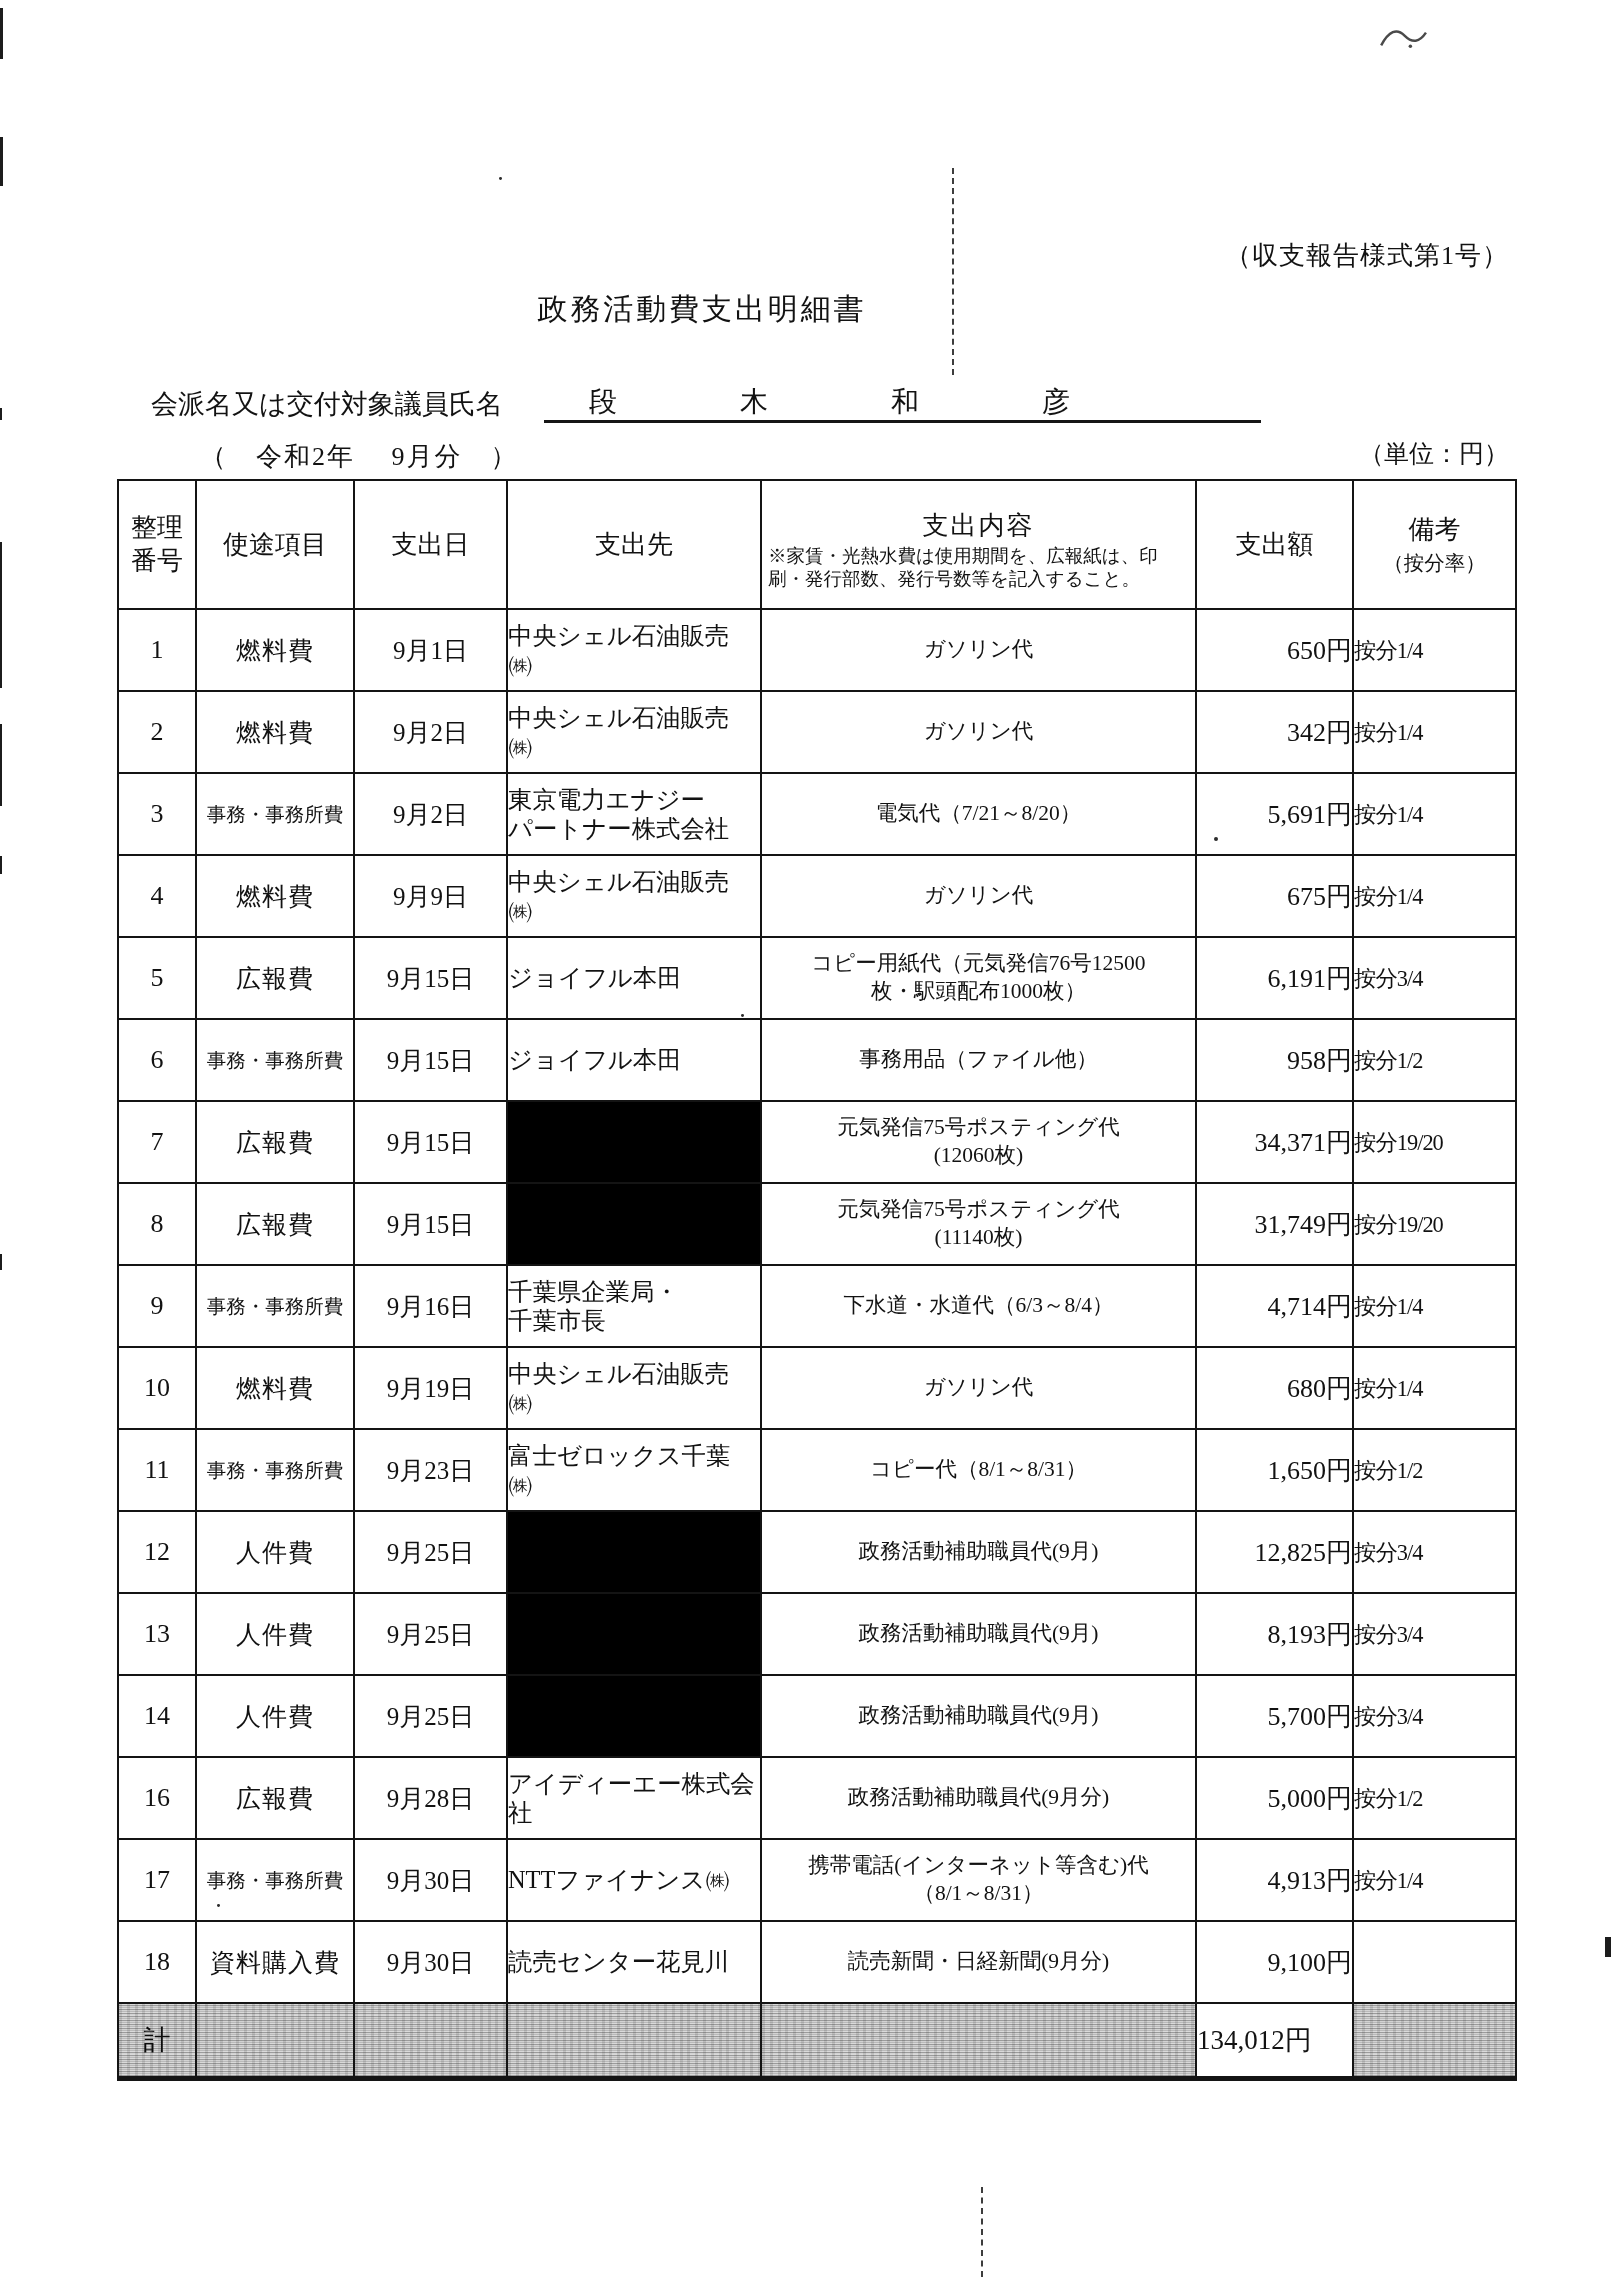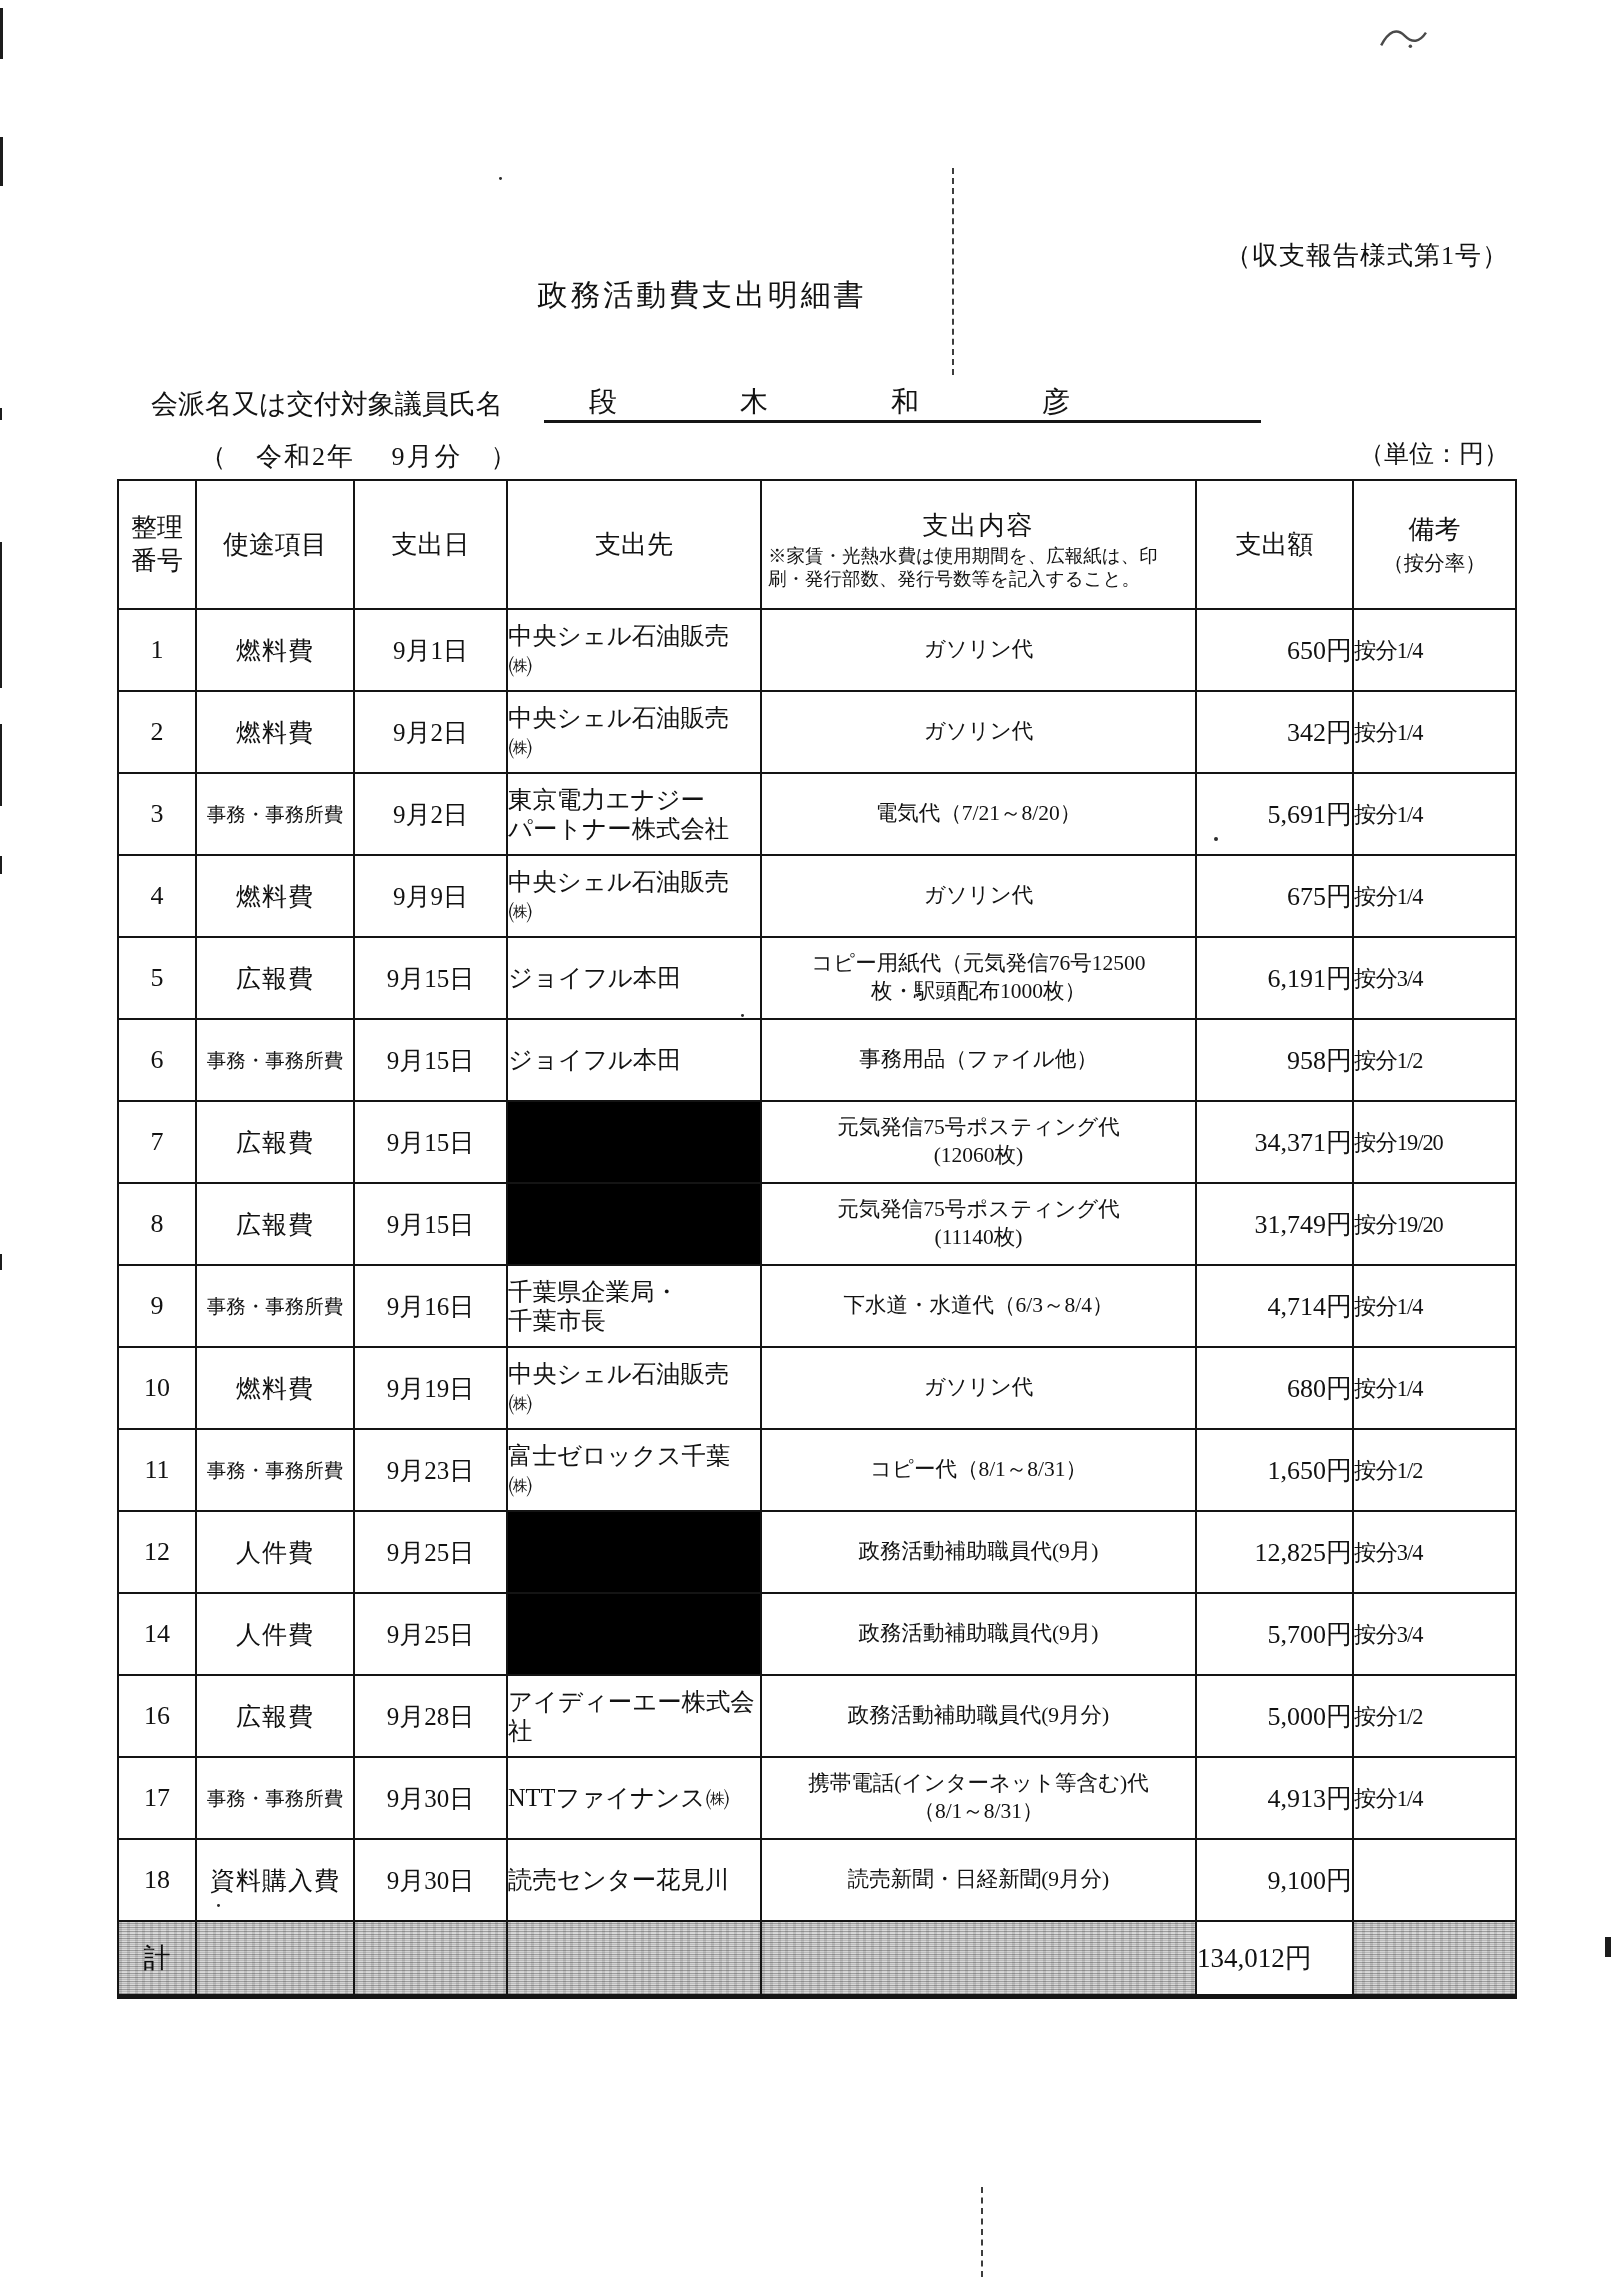--- a/index.html
+++ b/index.html
@@ -4,21 +4,21 @@
 <style>
   html,body{margin:0;padding:0;background:#9a9a9a;}
   .page{
     position:relative;width:1611px;height:2287px;background:#ffffff;
     font-family:"Liberation Serif","DejaVu Serif",serif;color:#121212;
     overflow:hidden;
     padding-left:35px;
   }
   .abs{position:absolute;}
   .form-label{top:238px;right:137px;font-size:26px;letter-spacing:1px;}
-  .doc-title{top:275px;left:702px;transform:translateX(-50%);font-size:30px;letter-spacing:2.9px;white-space:nowrap;}
+  .doc-title{top:289px;left:702px;transform:translateX(-50%);font-size:30px;letter-spacing:2.9px;white-space:nowrap;}
   .member-label{top:386px;left:151px;font-size:27px;white-space:nowrap;}
   .member-name{top:383px;left:589px;font-size:28px;letter-spacing:123px;white-space:nowrap;}
   .member-underline{top:420px;left:544px;width:717px;height:2.9px;background:#161616;}
   .period{top:439px;left:200px;font-size:26px;letter-spacing:2px;white-space:nowrap;}
   .unit-label{top:437px;right:137px;font-size:25px;}
 
   table.expense{
     position:absolute;left:117px;top:479px;width:1398px;
     border-collapse:collapse;table-layout:fixed;
     border:2.9px solid #141414;border-bottom:5.9px solid #141414;
@@ -217,20 +217,29 @@
         <tr>
           <td class="c-no">12</td>
           <td class="c-cat">人件費</td>
           <td class="c-date">9月25日</td>
           <td class="c-payee redacted"></td>
           <td class="c-desc">政務活動補助職員代(9月)</td>
           <td class="c-amount">12,825円</td>
           <td class="c-ratio">按分3/4</td>
         </tr>
         <tr>
+          <td class="c-no">13</td>
+          <td class="c-cat">人件費</td>
+          <td class="c-date">9月25日</td>
+          <td class="c-payee redacted"></td>
+          <td class="c-desc">政務活動補助職員代(9月)</td>
+          <td class="c-amount">8,193円</td>
+          <td class="c-ratio">按分3/4</td>
+        </tr>
+        <tr>
           <td class="c-no">14</td>
           <td class="c-cat">人件費</td>
           <td class="c-date">9月25日</td>
           <td class="c-payee redacted"></td>
           <td class="c-desc">政務活動補助職員代(9月)</td>
           <td class="c-amount">5,700円</td>
           <td class="c-ratio">按分3/4</td>
         </tr>
         <tr>
           <td class="c-no">16</td>

